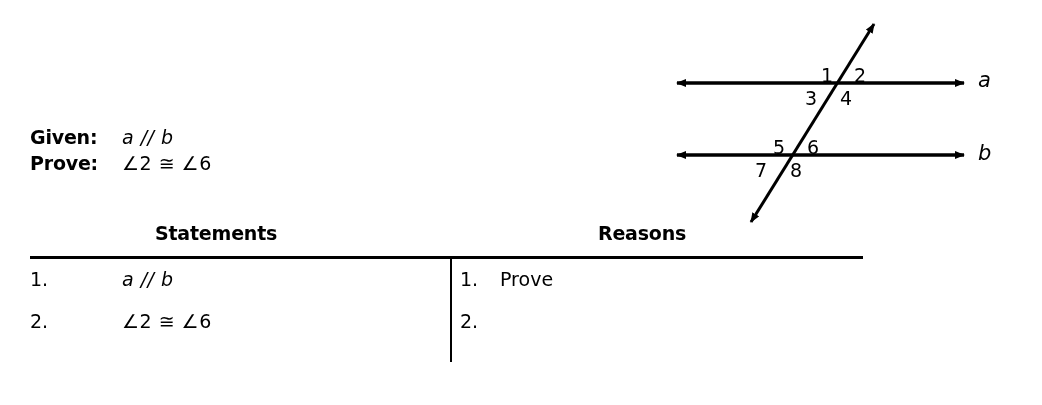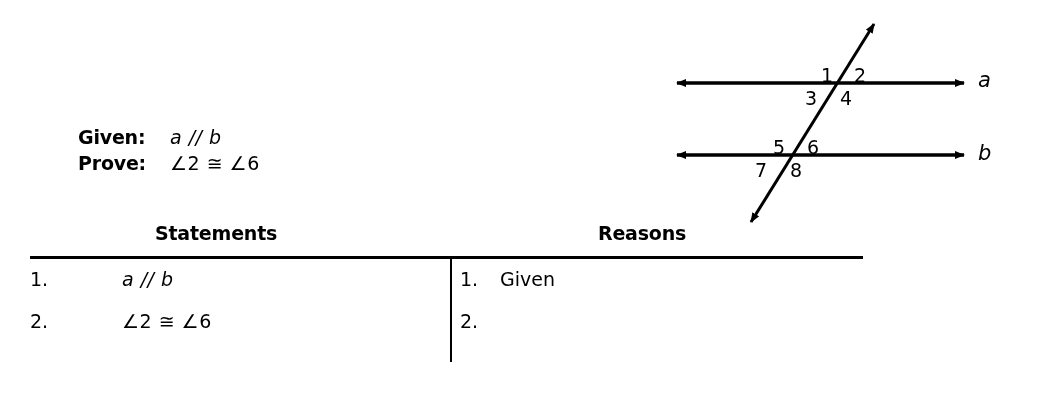--- a/index.html
+++ b/index.html
@@ -22,21 +22,20 @@
     width: 1042px;
     height: 405px;
   }
 
   
   .givens {
     position: absolute;
     left: 30px;
     top: 126px;
     width: 400px;
-    margin-left: 48px;
   }
   .given-row {
     position: relative;
     height: 26px;
     white-space: nowrap;
   }
   .given-label {
     position: absolute;
     left: 0;
     top: 0;
@@ -175,21 +174,21 @@
     </div>
 
     <div class="hrule"></div>
     <div class="vrule"></div>
 
     <div class="rows">
       <div class="proof-row">
         <span class="cell cell-num st-num">1.</span>
         <span class="cell st-text">a // b</span>
         <span class="cell cell-num rs-num">1.</span>
-        <span class="cell rs-text">Given</span>
+        <span class="cell rs-text">Prove</span>
       </div>
       <div class="proof-row">
         <span class="cell cell-num st-num">2.</span>
         <span class="cell st-text math">∠2 ≅ ∠6</span>
         <span class="cell cell-num rs-num">2.</span>
         <span class="cell rs-text"></span>
       </div>
     </div>
   </div>
 

